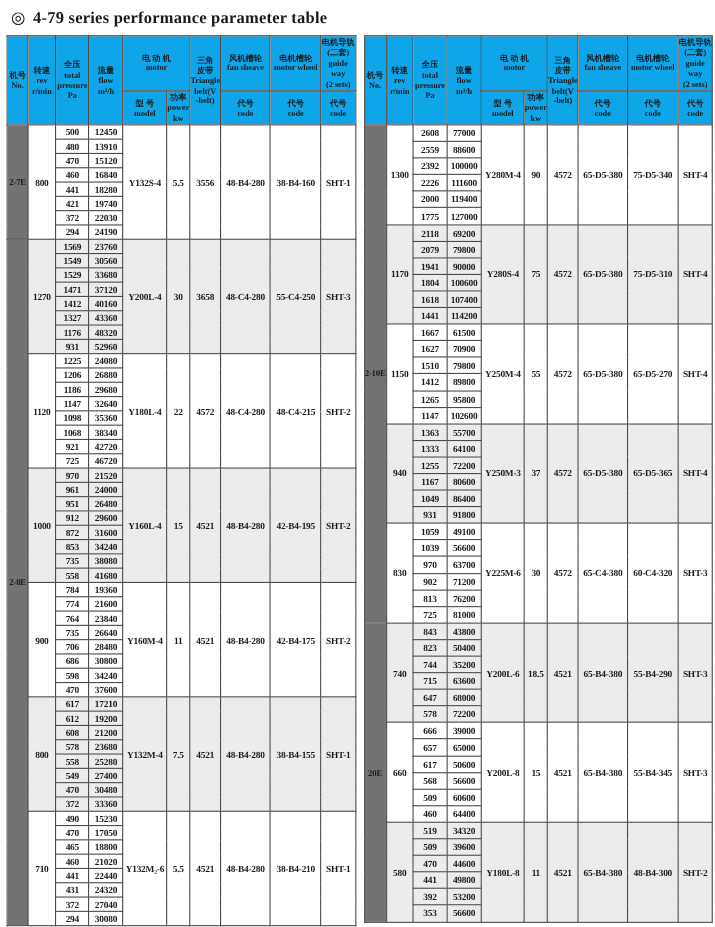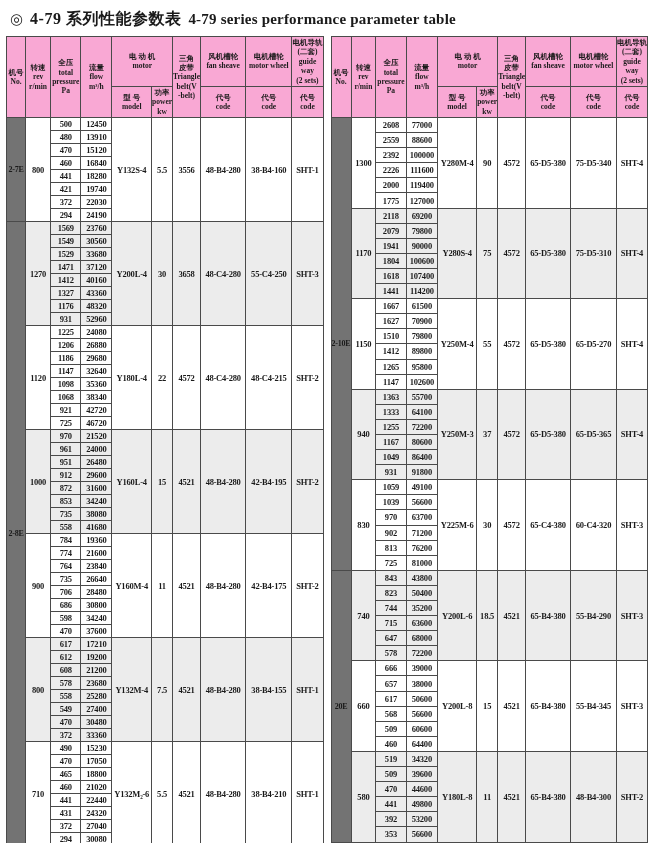--- a/index.html
+++ b/index.html
@@ -23,38 +23,37 @@
     border-collapse:collapse;table-layout:fixed;
     background:#fff;
   }
   th,td{
     border:1px solid #4a4a4a;
     text-align:center;vertical-align:middle;
     padding:0;overflow:hidden;white-space:nowrap;
     font-weight:bold;
   }
   th{
-    background:#f9a8d4;
+    background:#0ea5e9;
     font-size:7.5px;line-height:1.25;
     padding:1px 0;
   }
   td{font-size:8.5px;letter-spacing:-0.2px;}
   #table-0 td{height:12px;}
   #table-1 td{height:14.1px;}
   td.mc{background:#737373;font-size:8px;}
   td.sh{background:#ececec;}
   tr.hr1 th{height:44px;}
   tr.hr2 th{height:26px;}
 </style>
 </head>
 <body>
 
 <div class="title-bar">
   <span class="bullet">◎</span>
-  <span class="t-zh">4-79 系列性能参数表</span>
   <span class="t-en">4-79 series performance parameter table</span>
 </div>
 
 <div class="tables-wrap">
   <table id="table-0">
       <colgroup>
         <col style="width: 20px;">
         <col style="width: 27px;">
         <col style="width: 31px;">
         <col style="width: 34px;">
@@ -591,21 +590,21 @@
           <td>39000</td>
           <td rowspan="6">Y200L-8</td>
           <td rowspan="6">15</td>
           <td rowspan="6">4521</td>
           <td rowspan="6">65-B4-380</td>
           <td rowspan="6">55-B4-345</td>
           <td rowspan="6">SHT-3</td>
         </tr>
         <tr>
           <td>657</td>
-          <td>38000</td>
+          <td>65000</td>
         </tr>
         <tr>
           <td>617</td>
           <td>50600</td>
         </tr>
         <tr>
           <td>568</td>
           <td>56600</td>
         </tr>
         <tr>

